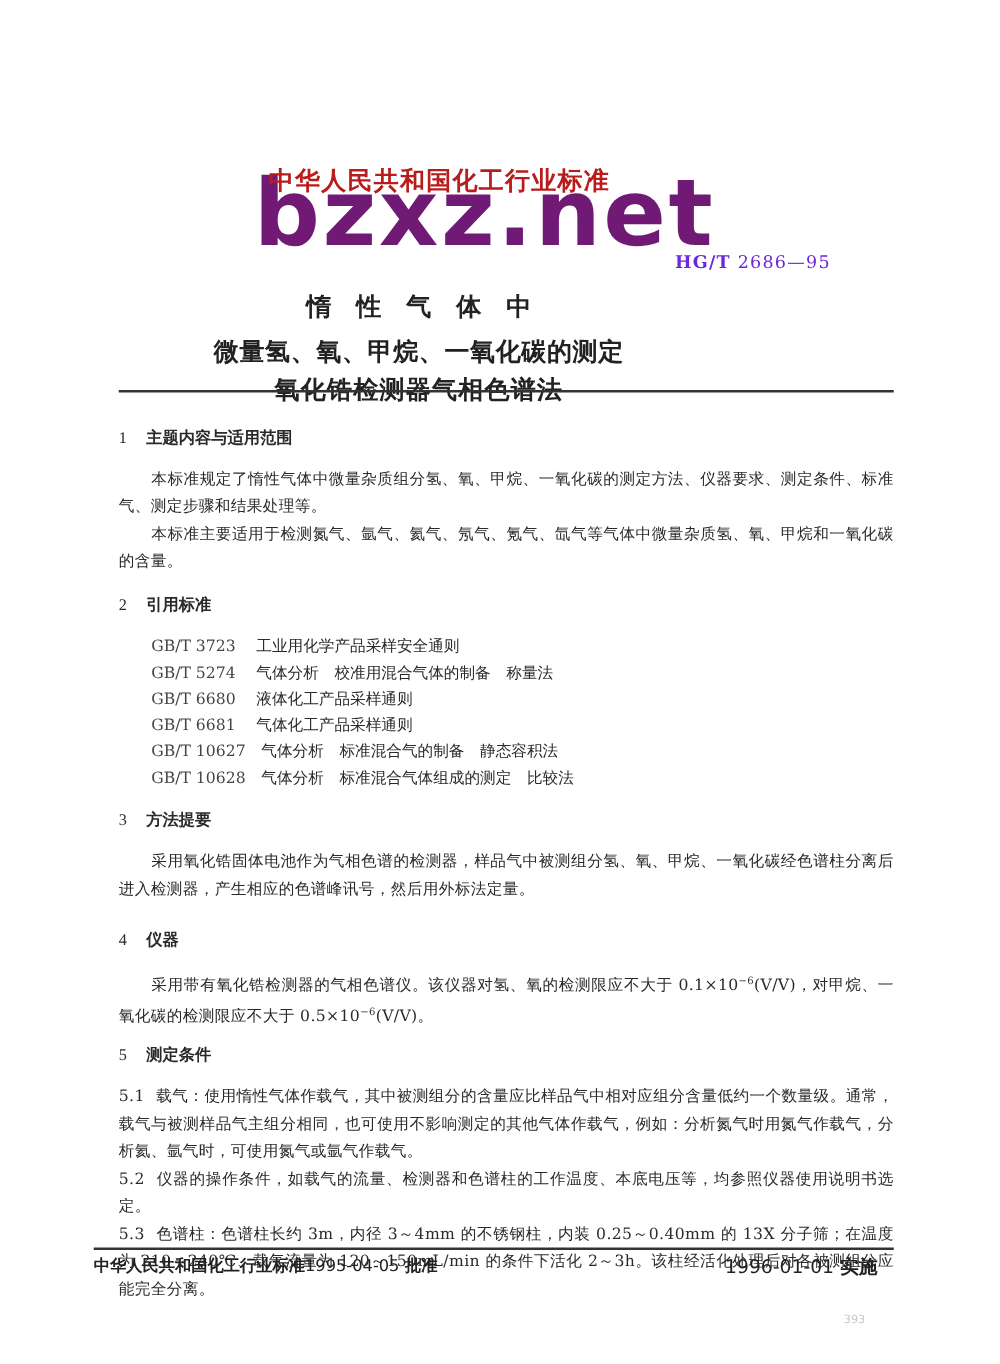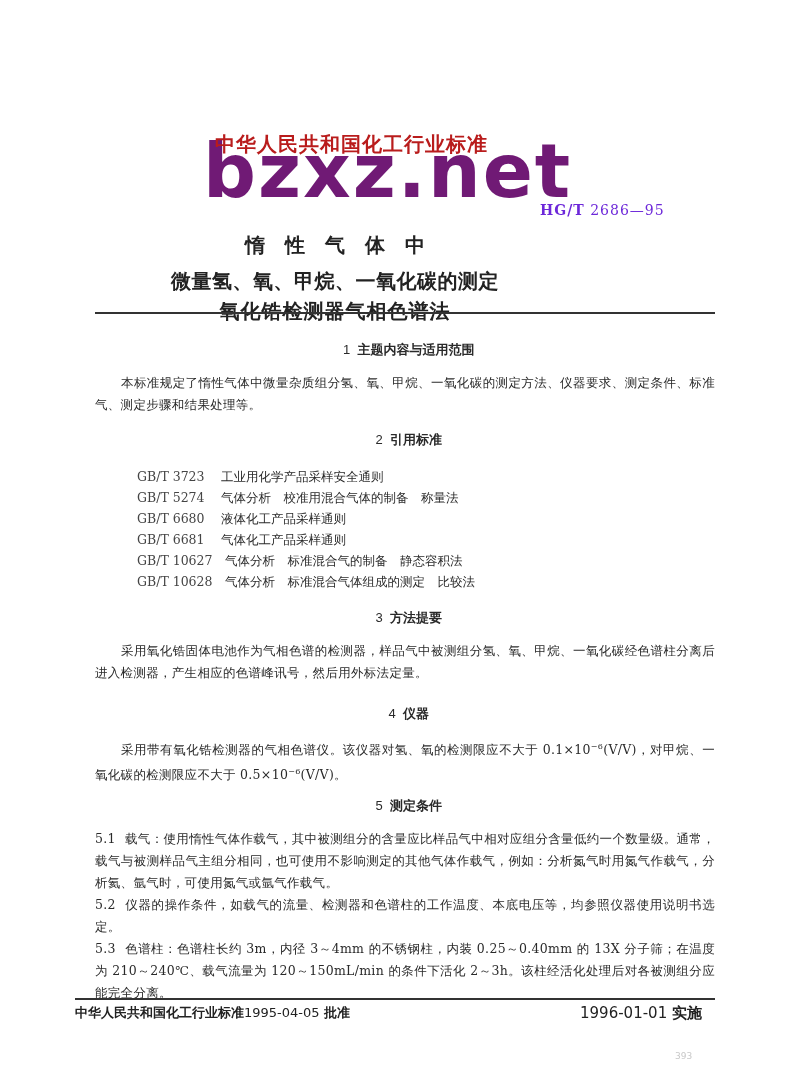--- a/index.html
+++ b/index.html
@@ -33,27 +33,27 @@
       font-family: "DejaVu Serif", "Liberation Serif", serif;
       font-size: 14px; letter-spacing: 1px; color: #6d28d9;
     }
     .std-code .code-prefix { font-weight: bold; }
     .rule { position: absolute; left: 95px; width: 620px; height: 2px; background: #333; z-index: 1; }
     .content {
       position: absolute; left: 95px; top: 340px; width: 620px; z-index: 1;
       font-size: 12.5px; line-height: 22px; color: #2a2a2a;
     }
     .section-heading {
-      font-family: Liberation Sans, sans-serif;
-      font-weight: bold; font-size: 13px; margin: 0 0 12px 0; height: 20px; line-height: 20px; text-align: center;
+      font-family: Liberation Serif, serif;
+      font-weight: bold; font-size: 13px; margin: 0 0 12px 0; height: 20px; line-height: 20px;
     }
     .section-heading .num { font-weight: normal; display: inline-block; width: 22px; }
     .para { text-indent: 26px; margin: 0; text-align: justify; letter-spacing: 0.3px; }
     .section { margin-bottom: 10px; }
-    .ref-list { margin: 16px; padding: 0 0 0 26px; list-style: none; }
+    .ref-list { margin: 0; padding: 0 0 0 26px; list-style: none; }
     .ref-list li { height: 21px; line-height: 21px; white-space: pre; }
     .ref-code { display: inline-block; width: 84px; color: #444; }
     .ref-code.wide { width: 88px; }
     .clause { margin: 0; text-align: justify; letter-spacing: 0.3px; }
     .clause .cnum { display: inline-block; width: 30px; }
     .footer-rule { position: absolute; left: 75px; top: 998px; width: 640px; height: 2px; background: #333; z-index: 1; }
     .footer-left {
       left: 75px; top: 1004px;
       font-family: "DejaVu Sans", "Liberation Sans", sans-serif;
       font-weight: bold; font-size: 13px; color: #222;
@@ -90,20 +90,21 @@
 
 <div class="rule" style="top:312px;"></div>
 
 <div class="content">
 
   <div class="section">
     <div class="section-heading">
       <span class="num">1</span><span>主题内容与适用范围</span>
     </div>
     <p class="para">本标准规定了惰性气体中微量杂质组分氢、氧、甲烷、一氧化碳的测定方法、仪器要求、测定条件、标准气、测定步骤和结果处理等。</p>
+    <p class="para">本标准主要适用于检测氮气、氩气、氦气、氖气、氪气、氙气等气体中微量杂质氢、氧、甲烷和一氧化碳的含量。</p>
   </div>
 
   <div class="section" style="margin-top:14px;">
     <div class="section-heading">
       <span class="num">2</span><span>引用标准</span>
     </div>
     <ul class="ref-list">
       <li><span class="ref-code">GB/T 3723</span><span>工业用化学产品采样安全通则</span></li>
       <li><span class="ref-code">GB/T 5274</span><span>气体分析　校准用混合气体的制备　称量法</span></li>
       <li><span class="ref-code">GB/T 6680</span><span>液体化工产品采样通则</span></li>

